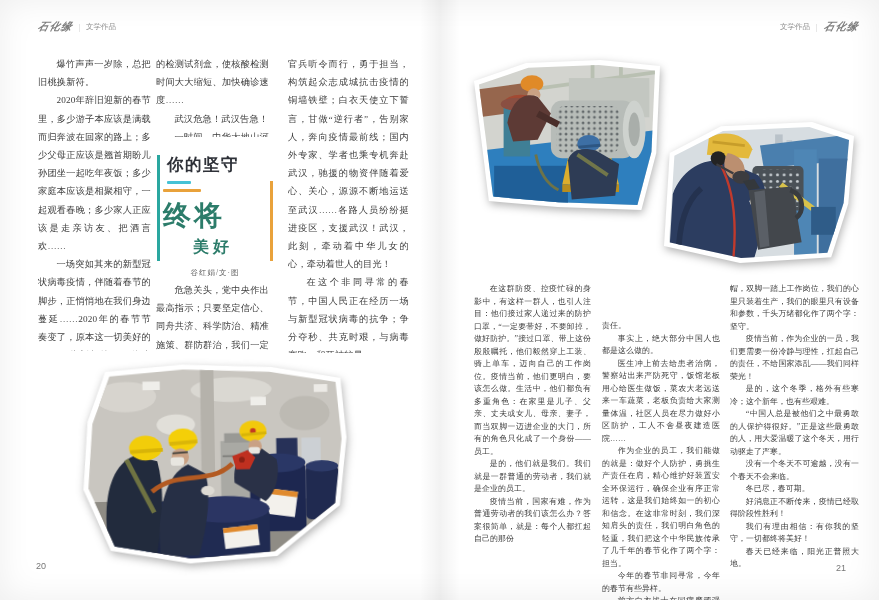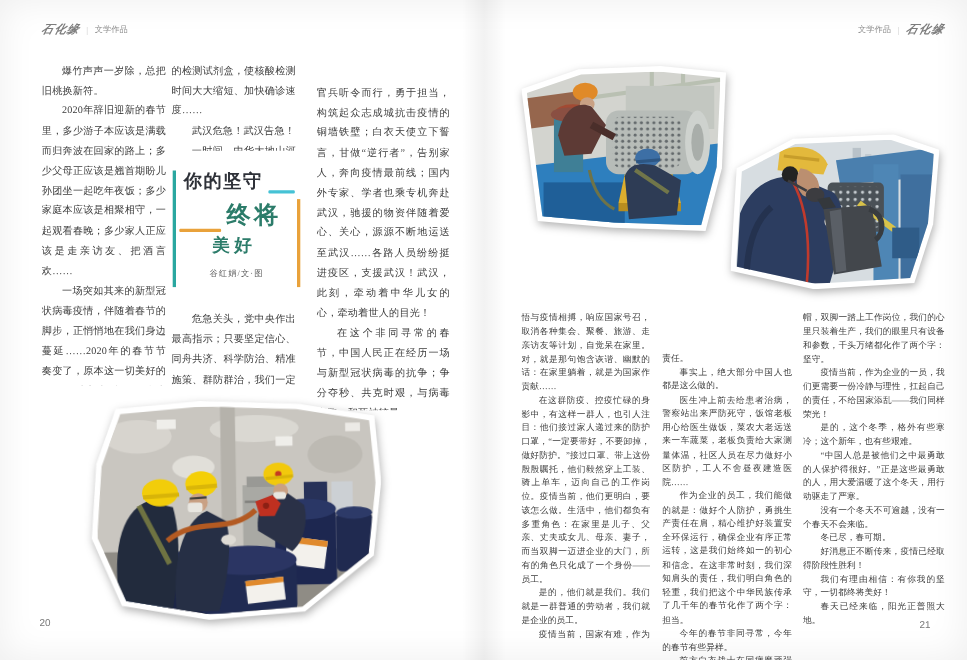--- a/index.html
+++ b/index.html
@@ -18,32 +18,32 @@
 
   
   .col{position:absolute;overflow:hidden;text-align:justify;text-justify:inter-character;}
   .col p{margin:0;}
   .col p.ind{text-indent:2em;}
   .lcol{font-size:9.2px;line-height:18.2px;letter-spacing:.2px;}
   .rcol{font-size:7.9px;line-height:12.5px;letter-spacing:.1px;}
   .c-l1{left:38px;top:55px;width:113px;height:296px;}
   .c-l2t{left:156px;top:55px;width:113px;height:82px;}
   .c-l2b{left:156px;top:281px;width:113px;height:76px;}
-  .c-l3{left:288px;top:55px;width:121px;height:298px;margin-top:20px;}
+  .c-l3{left:288px;top:55px;width:121px;height:298px;}
   .c-r1{left:474px;top:283px;width:117px;height:298px;}
   .c-r2{left:602px;top:283px;width:118px;height:298px;margin-top:37px;}
   .c-r3{left:730px;top:283px;width:129px;height:298px;}
 
   
   .title-block{position:absolute;left:157px;top:147px;width:116px;height:120px;}
   .bar-l{position:absolute;left:0;top:8px;width:3px;height:106px;background:#2aa7a0;}
   .bar-r{position:absolute;right:0;top:34px;width:3px;height:80px;background:#e9a23b;}
-  .t-line{display:flex;align-items:flex-end;gap:5px;}
+  .t-line{display:flex;align-items:flex-start;gap:5px;flex-direction:column;}
   .t1{margin:7px 0 0 10px;font-size:16.5px;font-weight:bold;color:#2e3138;letter-spacing:1.5px;}
-  .t2{margin:5px 0 0 6px;font-size:22px;font-weight:bold;color:#2c7c6a;letter-spacing:3px;}
+  .t2{margin:5px 0 0 6px;font-size:28px;font-weight:bold;color:#2c7c6a;letter-spacing:3px;}
   .t3{margin:2px 0 0 36px;font-size:16px;font-weight:bold;color:#2c7c6a;letter-spacing:4px;}
   .dash{display:inline-block;height:3px;border-radius:1px;}
   .dash-cyan{width:24px;background:#45c2d5;}
   .dash-orange{width:38px;background:#e9a23b;}
   .byline{margin-top:10px;text-align:center;font-size:7.5px;color:#5a5a5a;letter-spacing:1px;}
 
   .pageno{position:absolute;font-size:9px;color:#777;font-family:Liberation Sans, sans-serif;}
   .pn-l{left:36px;top:561px;}
   .pn-r{left:836px;top:563px;}
 
@@ -247,21 +247,20 @@
 
       <path d="M84,68 L130,64 L140,124 L94,132 Z" fill="#43474c"></path>
       <path d="M90,70 L101,68 L106,128 L96,130 Z" fill="#5a5f66"></path>
       <path d="M128,68 C144,74 142,92 134,98" stroke="#383c40" stroke-width="5" fill="none"></path>
       <path d="M84,68 L78,58 L90,56 L96,66 Z" fill="#34383c"></path>
     </svg>
     </div>
   </div>
 
   <div class="col rcol c-r1">
-      <p>悟与疫情相搏，响应国家号召，取消各种集会、聚餐、旅游、走亲访友等计划，自觉呆在家里。对，就是那句饱含诙谐、幽默的话：在家里躺着，就是为国家作贡献……</p>
       <p class="ind">在这群防疫、控疫忙碌的身影中，有这样一群人，也引人注目：他们接过家人递过来的防护口罩，“一定要带好，不要卸掉，做好防护。”接过口罩、带上这份殷殷嘱托，他们毅然穿上工装、骑上单车，迈向自己的工作岗位。疫情当前，他们更明白，要该怎么做。生活中，他们都负有多重角色：在家里是儿子、父亲、丈夫或女儿、母亲、妻子，而当双脚一迈进企业的大门，所有的角色只化成了一个身份——员工。</p>
       <p class="ind">是的，他们就是我们。我们就是一群普通的劳动者，我们就是企业的员工。</p>
       <p class="ind">疫情当前，国家有难，作为普通劳动者的我们该怎么办？答案很简单，就是：每个人都扛起自己的那份</p>
     </div>
   <div class="col rcol c-r2">
       <p>责任。</p>
       <p class="ind">事实上，绝大部分中国人也都是这么做的。</p>
       <p class="ind">医生冲上前去给患者治病，警察站出来严防死守，饭馆老板用心给医生做饭，菜农大老远送来一车蔬菜，老板负责给大家测量体温，社区人员在尽力做好小区防护，工人不舍昼夜建造医院……</p>
       <p class="ind">作为企业的员工，我们能做的就是：做好个人防护，勇挑生产责任在肩，精心维护好装置安全环保运行，确保企业有序正常运转，这是我们始终如一的初心和信念。在这非常时刻，我们深知肩头的责任，我们明白角色的轻重，我们把这个中华民族传承了几千年的春节化作了两个字：担当。</p>
       <p class="ind">今年的春节非同寻常，今年的春节有些异样。</p>

